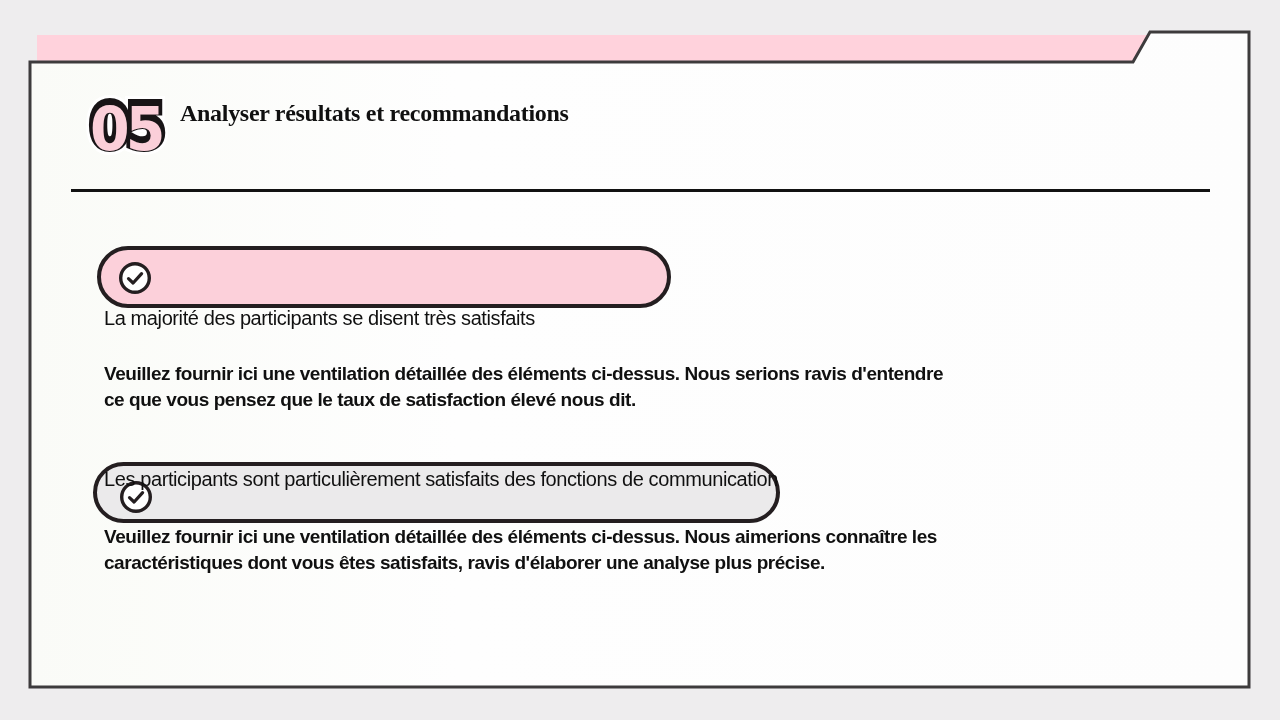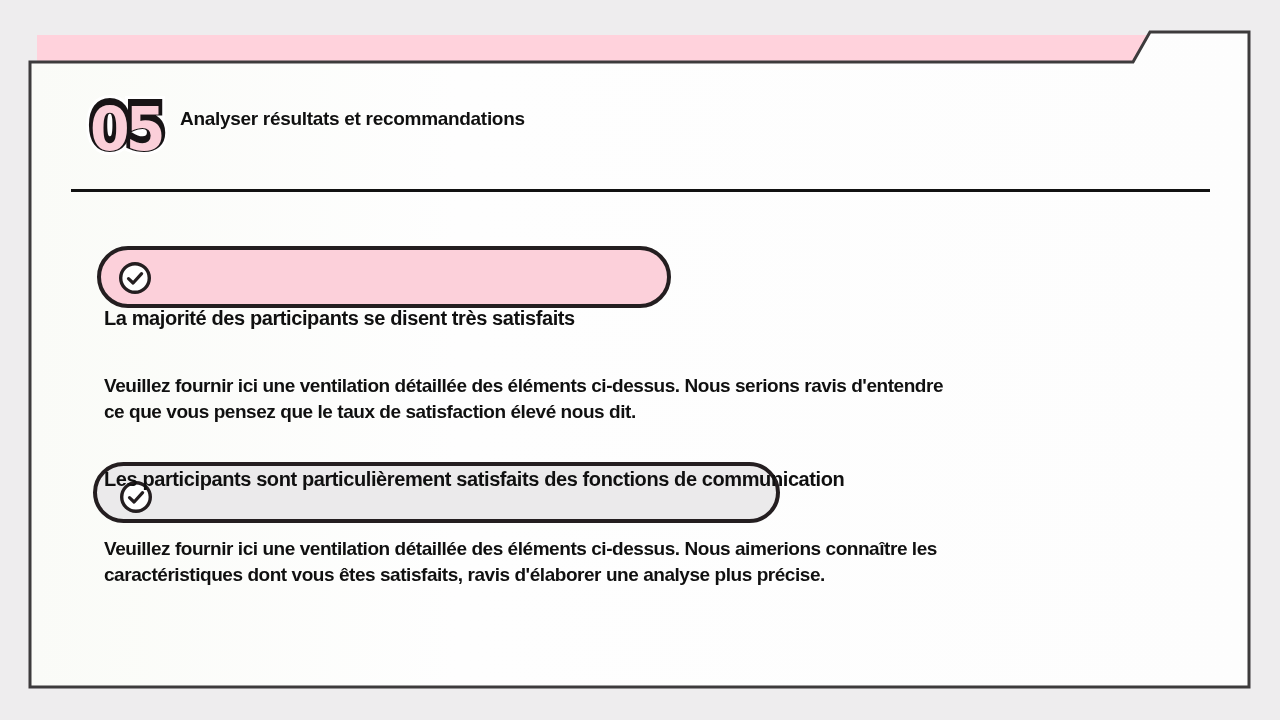--- a/index.html
+++ b/index.html
@@ -23,44 +23,44 @@
     font-family:"DejaVu Sans",sans-serif;font-weight:bold;font-size:60px;
     letter-spacing:-4px;transform:scaleX(0.95);transform-origin:left center;
   }
   .badge-stack{position:relative;}
   .badge-layer{position:absolute;left:0;top:50%;transform:translateY(-54%);white-space:nowrap;}
   .badge-halo{-webkit-text-stroke:14px #ffffff;color:#ffffff;}
   .badge-outline{-webkit-text-stroke:8px #181416;color:#181416;}
   .badge-fill{position:relative;color:#fbcfd9;top:auto;transform:none;display:inline-block;margin-top:-6px;}
   
   .title{
-    position:absolute;left:180px;top:108px;
-    font-size:19px;font-weight:bold;letter-spacing:-0.3px;white-space:nowrap;
+    position:absolute;left:180px;top:100px;
+    font-size:24px;font-weight:bold;letter-spacing:-0.3px;white-space:nowrap;font-family:Liberation Serif, serif;
   }
   
   .divider{position:absolute;left:71px;top:189px;width:1139px;height:3px;background:#121212;}
   
   .pill{
     position:absolute;box-sizing:border-box;border:4px solid #241e20;border-radius:34px;
   }
   .pill-1{left:97px;top:246px;width:574px;height:62px;background:#fcd0da;z-index:2;}
   .pill-2{left:93px;top:462px;width:687px;height:61px;background:#ebeaeb;z-index:1;}
   .check-wrap{position:absolute;}
   .pill-1 .check-wrap{left:17px;top:11px;}
   .pill-2 .check-wrap{left:22px;top:14px;}
   
   .section-heading{
-    position:absolute;font-size:20px;font-weight:bold;letter-spacing:-0.4px;
+    position:absolute;font-size:20px;font-weight:normal;letter-spacing:-0.4px;
     white-space:nowrap;z-index:3;text-align:center;
   }
   .heading-1{left:104px;top:307px;}
   .heading-2{left:104px;top:468px;}
   .section-body{
     position:absolute;font-size:19px;font-weight:bold;letter-spacing:-0.45px;
-    line-height:26px;z-index:3;margin-top:12px;
+    line-height:26px;z-index:3;
   }
   .body-1{left:104px;top:361px;}
   .body-2{left:104px;top:524px;}
   .body-line{white-space:nowrap;}
 </style>
 </head>
 <body>
 
 <div class="banner"></div>
 

